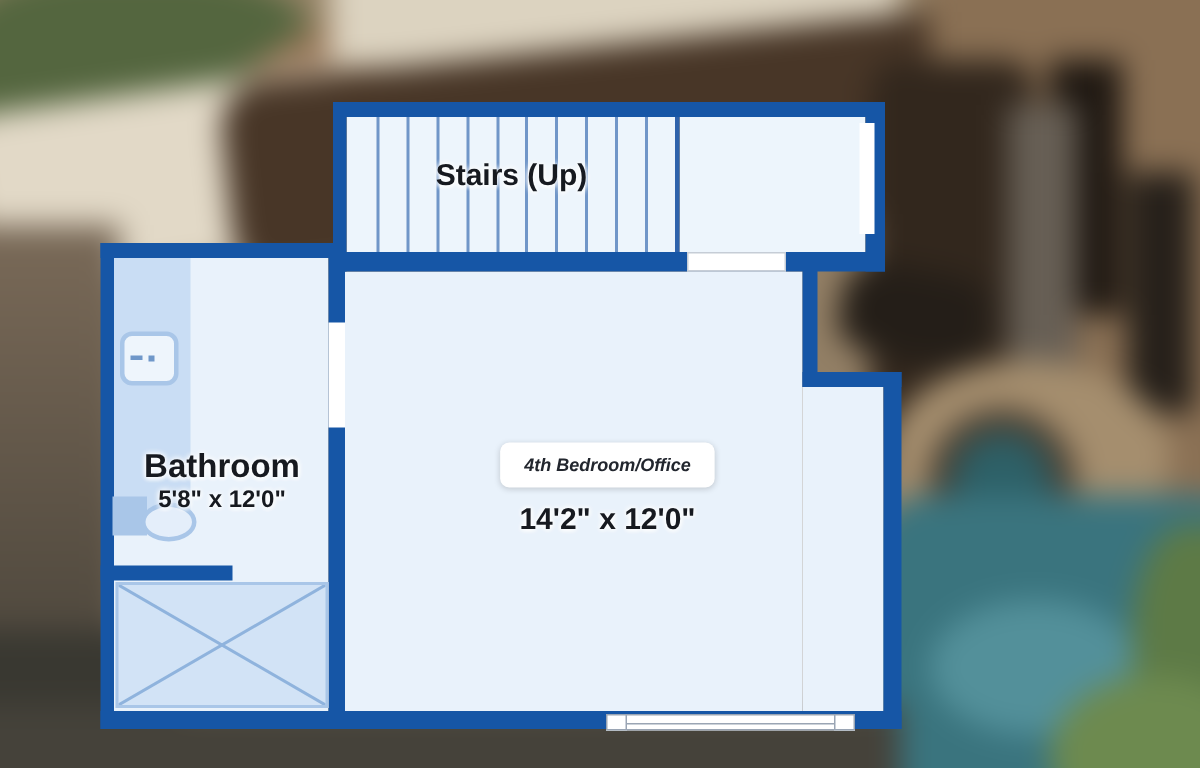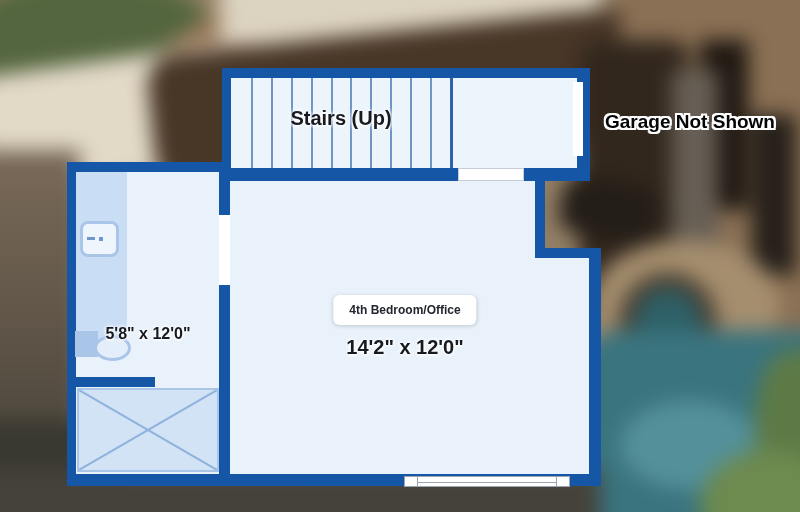--- a/index.html
+++ b/index.html
@@ -36,21 +36,21 @@
        color:#171a20;text-shadow:0 0 4px #fff,0 0 4px #fff,0 1px 3px #fff;}
   .lbl-stairs{font-size:20px;font-weight:700;}
   .lbl-garage{font-size:19px;font-weight:700;color:#050505;
     text-shadow:-2px -2px 0 #fff,2px -2px 0 #fff,-2px 2px 0 #fff,2px 2px 0 #fff,
                  0 -2px 0 #fff,0 2px 0 #fff,-2px 0 0 #fff,2px 0 0 #fff;}
   .lbl-bath{font-size:22px;font-weight:700;}
   .lbl-dims-sm{font-size:16px;font-weight:700;}
   .lbl-dims{font-size:20px;font-weight:700;}
   .badge{position:absolute;z-index:6;transform:translate(-50%,-50%);
     background:#fff;border-radius:6px;padding:8px 16px;white-space:nowrap;
-    font-size:12px;font-weight:600;color:#22262e;
+    font-size:12px;font-style:italic;font-weight:600;color:#22262e;
     box-shadow:0 1px 4px rgba(0,0,0,.18);}
   .watermark{position:absolute;left:8px;top:477px;z-index:7;font-size:17px;
     color:#dedede;opacity:.88;letter-spacing:.5px;}
 </style>
 </head>
 <body>
 
 <div class="canvas">
 
   <div class="bg">
@@ -132,19 +132,19 @@
       </svg>
     </div>
 
     <div class="window" style="left:404px;top:476px;width:164px;height:9px;">
       <div class="window-mid"></div>
       <div class="window-cap" style="left:-1px;"></div>
       <div class="window-cap" style="right:-1px;"></div>
     </div>
 
     <div class="lbl lbl-stairs" style="left:341px;top:118px;">Stairs (Up)</div>
-    <div class="lbl lbl-garage" style="left:690px;top:122px;">Garage Not Shown</div>
+    <div class="lbl lbl-bath" style="left:148px;top:311px;">Bathroom</div>
     <div class="lbl lbl-dims-sm" style="left:148px;top:334px;">5'8" x 12'0"</div>
     <div class="badge" style="left:405px;top:310px;">4th Bedroom/Office</div>
     <div class="lbl lbl-dims" style="left:405px;top:347px;">14'2" x 12'0"</div>
   </div>
 
 </div>
 
 </body></html>

